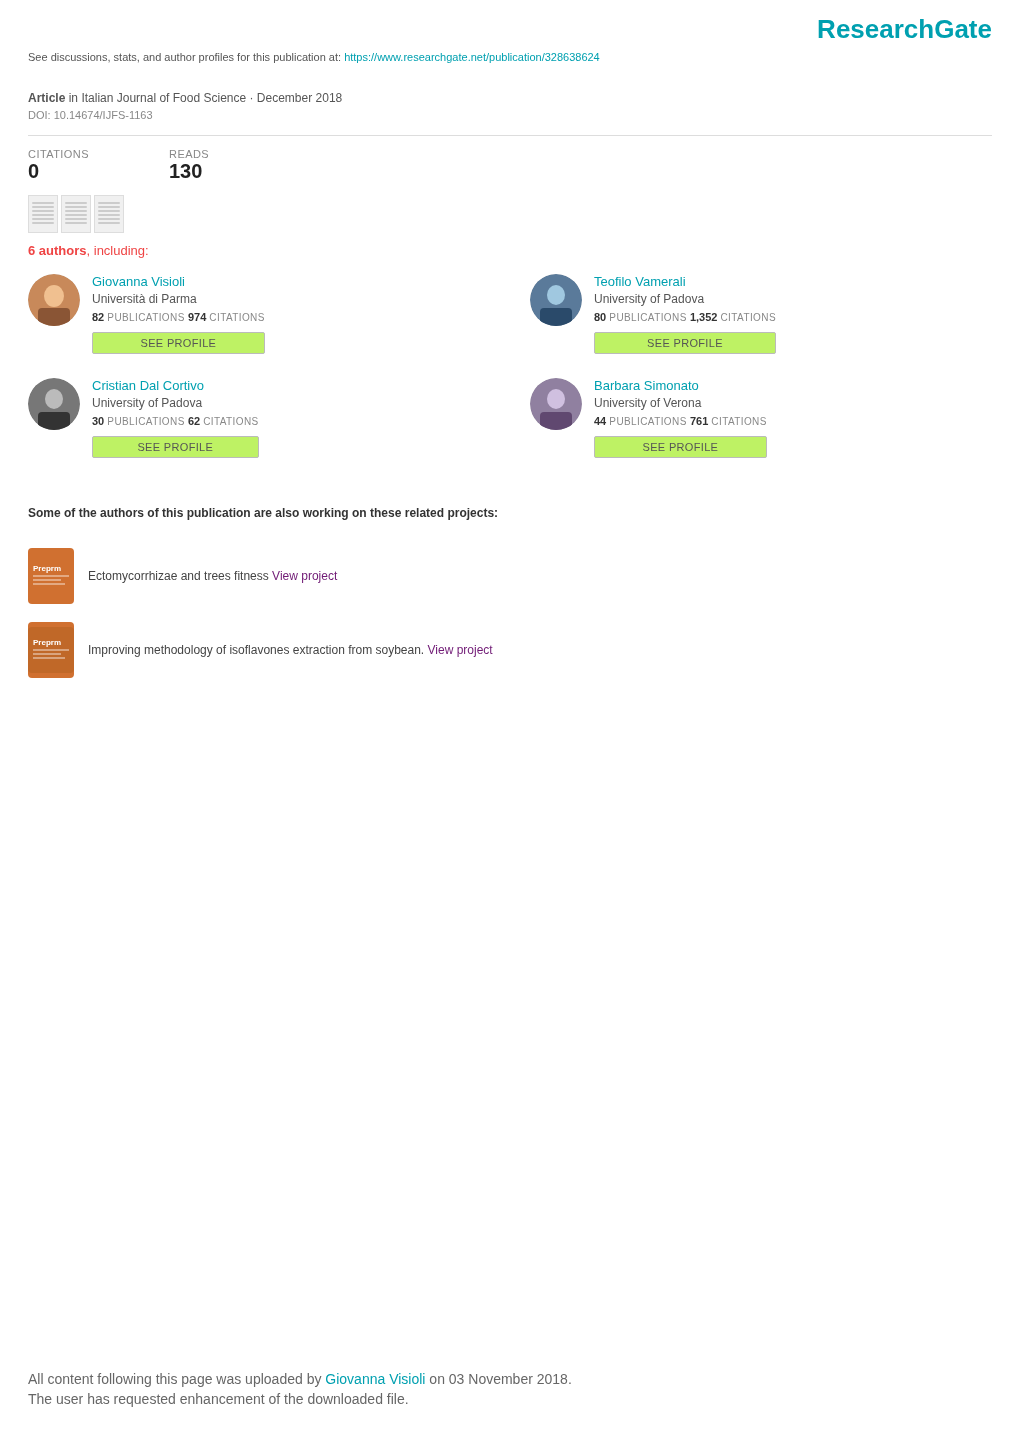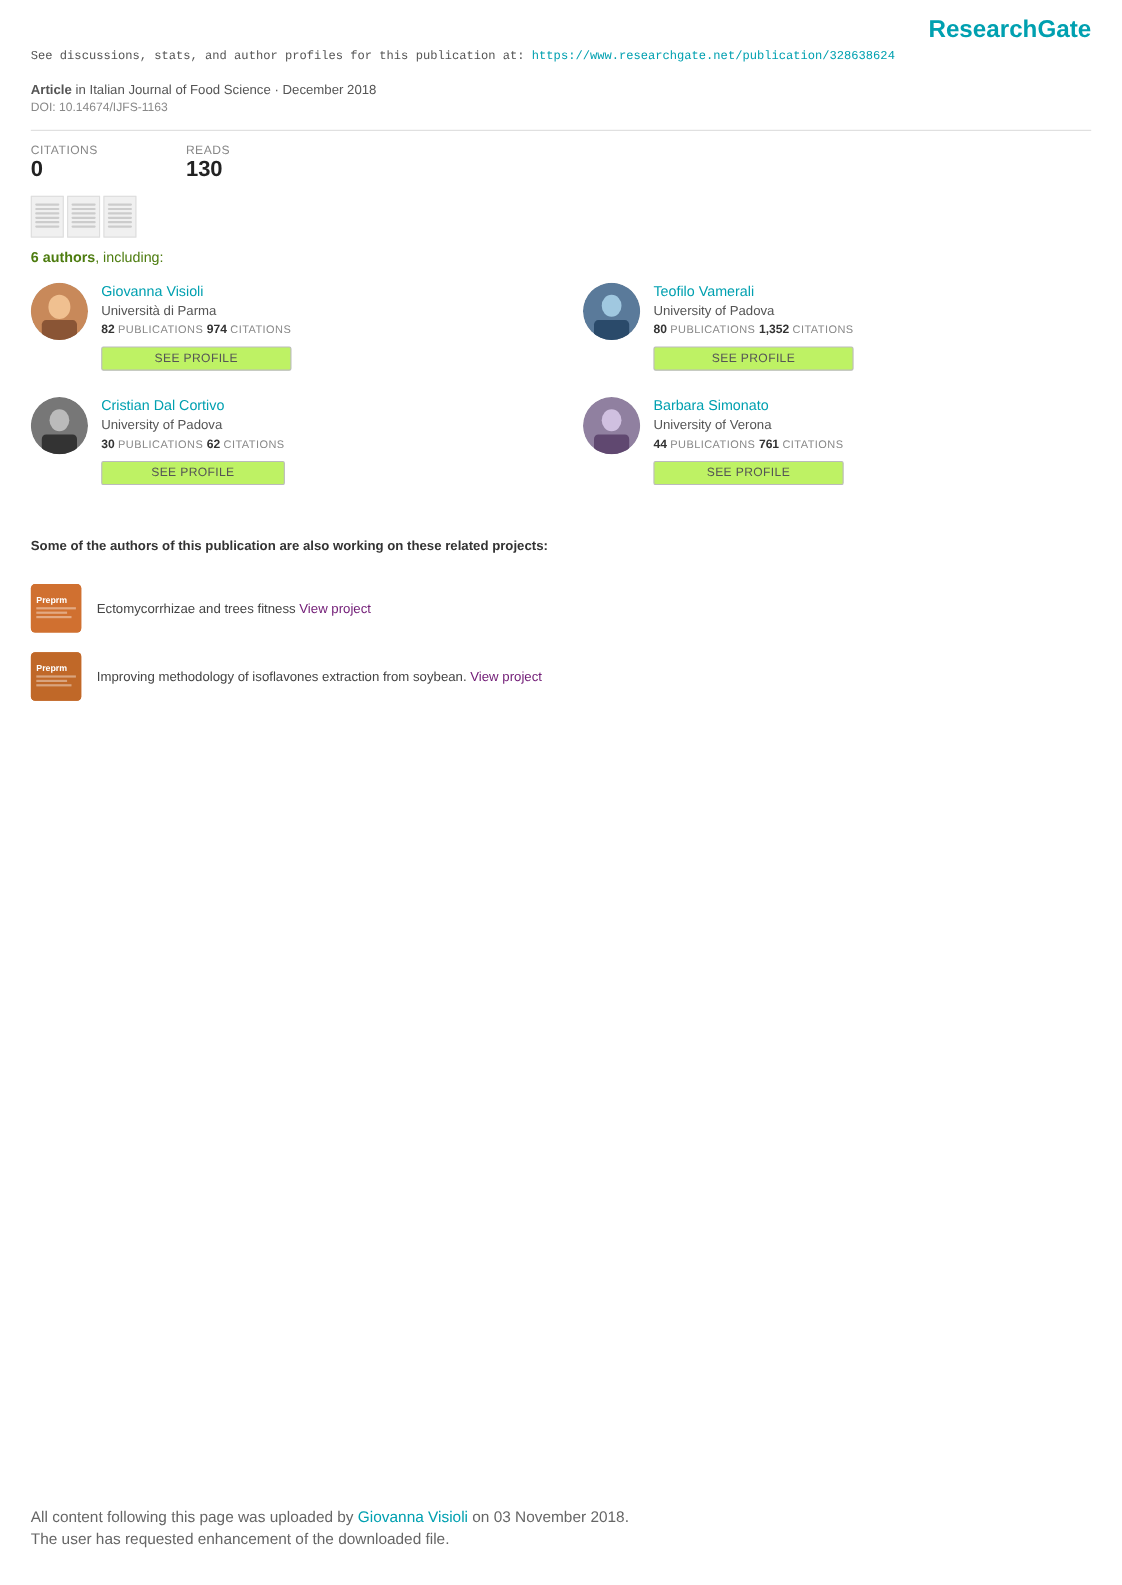--- a/index.html
+++ b/index.html
@@ -10,30 +10,29 @@
       font-size: 13px;
       width: 1020px;
       min-height: 1441px;
     }
     .top-bar {
       display: flex;
       justify-content: flex-end;
       padding: 14px 28px 6px 28px;
     }
     .brand {
-      font-size: 22px;
+      font-size: 26px;
       font-weight: bold;
       color: #00a0b0;
     }
     .see-discussions {
       padding: 0 28px;
       font-size: 11px;
       color: #555;
-      margin-bottom: 16px;
-      font-family: Liberation Mono, monospace;
+      margin-bottom: 28px;
     }
     .see-discussions a {
       color: #00a0b0;
       text-decoration: none;
     }
     .main-content {
       padding: 0 28px;
     }
     .paper-title {
       font-size: 28px;
@@ -99,21 +98,21 @@
       width: 22px;
     }
     .thumb-line {
       height: 2px;
       background: #ccc;
       margin-bottom: 2px;
       border-radius: 1px;
     }
     .authors-heading {
       font-size: 13px;
-      color: #4d7c0f;
+      color: #ef4444;
       margin-bottom: 16px;
     }
     .authors-heading strong {
       font-weight: bold;
     }
     .authors-grid {
       display: grid;
       grid-template-columns: 1fr 1fr;
       gap: 0 40px;
     }
@@ -178,21 +177,21 @@
       margin: 24px 0 28px 0;
     }
     .project-item {
       display: flex;
       align-items: center;
       gap: 14px;
       margin-bottom: 18px;
     }
     .project-thumb {
       width: 46px;
-      height: 44px;
+      height: 56px;
       border-radius: 4px;
       background: #e8a060;
       flex-shrink: 0;
       display: flex;
       align-items: center;
       justify-content: center;
       font-size: 9px;
       color: #fff;
       font-weight: bold;
       text-align: center;

